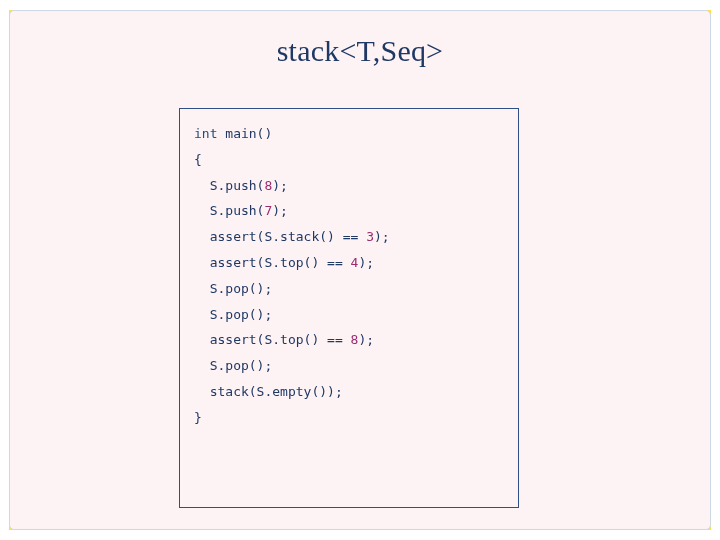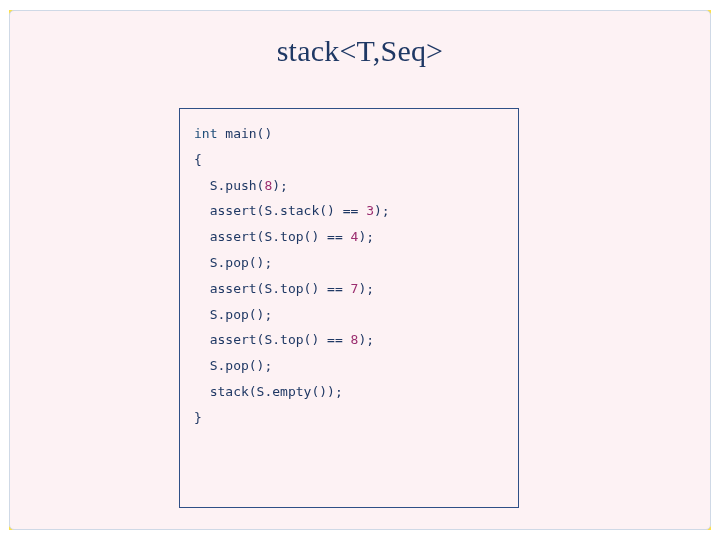--- a/index.html
+++ b/index.html
@@ -114,24 +114,24 @@
   <div class="slide-border-left"></div>
   <div class="slide-border-right"></div>
 
   <div class="title">stack&lt;T,Seq&gt;</div>
 
   <div class="code-box">
     <div id="code-lines">
         <div class="code-line"><span class="kw">int</span><span class="ident"> main()</span></div>
         <div class="code-line"><span class="ident">{</span></div>
         <div class="code-line"><span class="ident">  S.push(</span><span class="num">8</span><span class="ident">);</span></div>
+        <div class="code-line"><span class="ident">  S.push(</span><span class="num">7</span><span class="ident">);</span></div>
         <div class="code-line"><span class="ident">  assert(S.stack() == </span><span class="num">3</span><span class="ident">);</span></div>
         <div class="code-line"><span class="ident">  assert(S.top() == </span><span class="num">4</span><span class="ident">);</span></div>
         <div class="code-line"><span class="ident">  S.pop();</span></div>
-        <div class="code-line"><span class="ident">  assert(S.top() == </span><span class="num">7</span><span class="ident">);</span></div>
         <div class="code-line"><span class="ident">  S.pop();</span></div>
         <div class="code-line"><span class="ident">  assert(S.top() == </span><span class="num">8</span><span class="ident">);</span></div>
         <div class="code-line"><span class="ident">  S.pop();</span></div>
         <div class="code-line"><span class="ident">  stack(S.empty());</span></div>
         <div class="code-line"><span class="ident">}</span></div>
       </div>
   </div>
 </div>
 
 </body></html>

